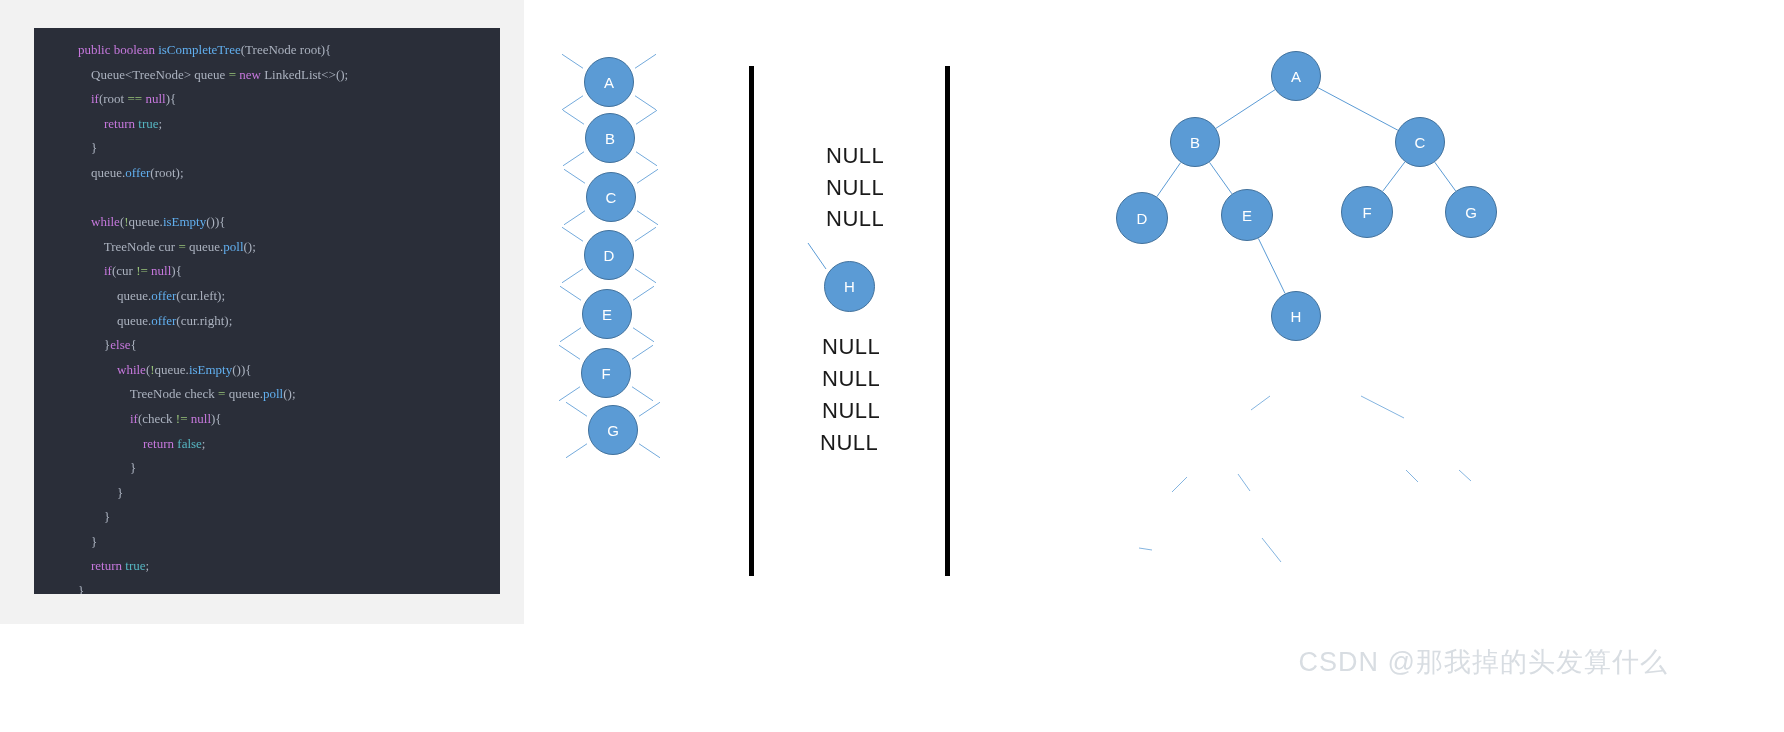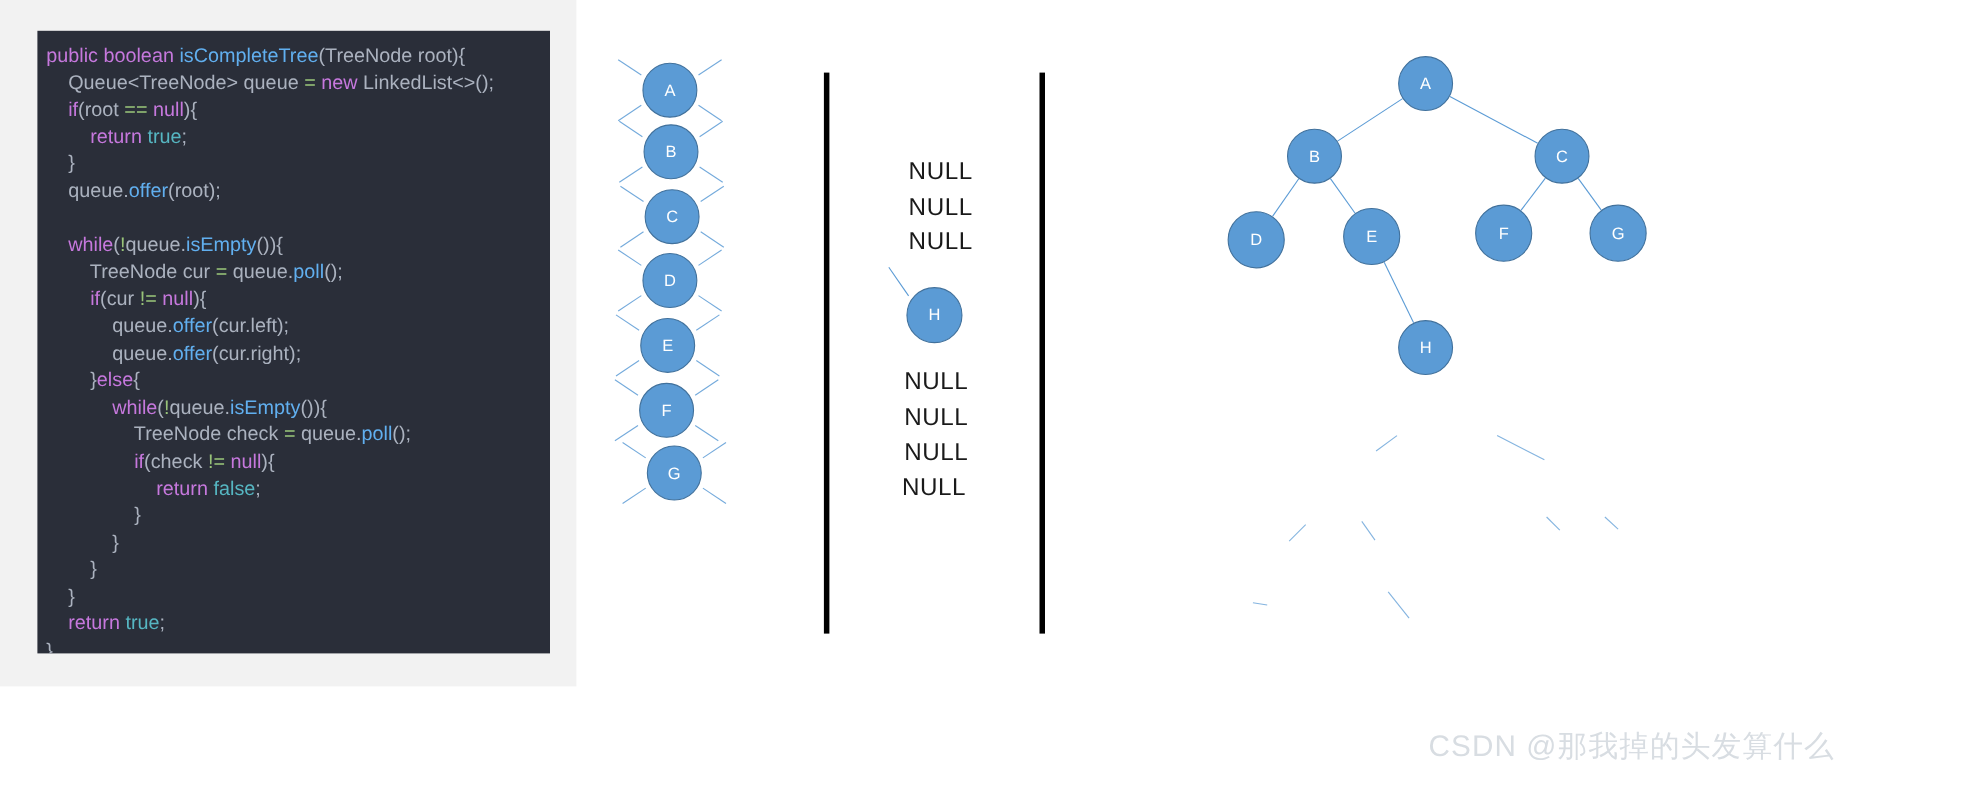--- a/index.html
+++ b/index.html
@@ -19,26 +19,26 @@
   #code-panel{
     position:absolute;left:34px;top:28px;width:466px;height:566px;
     background:#282c34;
     background-color:#2a2e39;
     box-sizing:border-box;
     padding:10px 0 10px 0;
     overflow:hidden;
   }
   #code-pre{
     margin:0;
-    font-family:Liberation Sans, sans-serif;
-    font-size:18px;
+    font-family:Liberation Serif, serif;
+    font-size:13px;
     line-height:24.6px;
     color:#abb2bf;
     white-space:pre;
-    padding-left:8px;
+    padding-left:44px;
     letter-spacing:0px;
   }
   .k{color:#c678dd;}      
   .fn{color:#61afef;}     
   .op{color:#56b6c2;}     
   .gr{color:#98c379;}     
   .pn{color:#abb2bf;}
 
   
   #diagram{
@@ -65,21 +65,21 @@
     letter-spacing:0.5px;
     white-space:nowrap;
   }
   .divider{
     position:absolute;
     background:#000000;
     width:5px;
   }
   #watermark{
     position:absolute;
-    right:116px;bottom:36px;
+    right:116px;bottom:52px;
     color:#d8dde2;
     font-size:27px;
     font-family:"Liberation Sans",sans-serif;
     white-space:nowrap;
     letter-spacing:1px;
   }
 </style>
 </head>
 <body>
 

